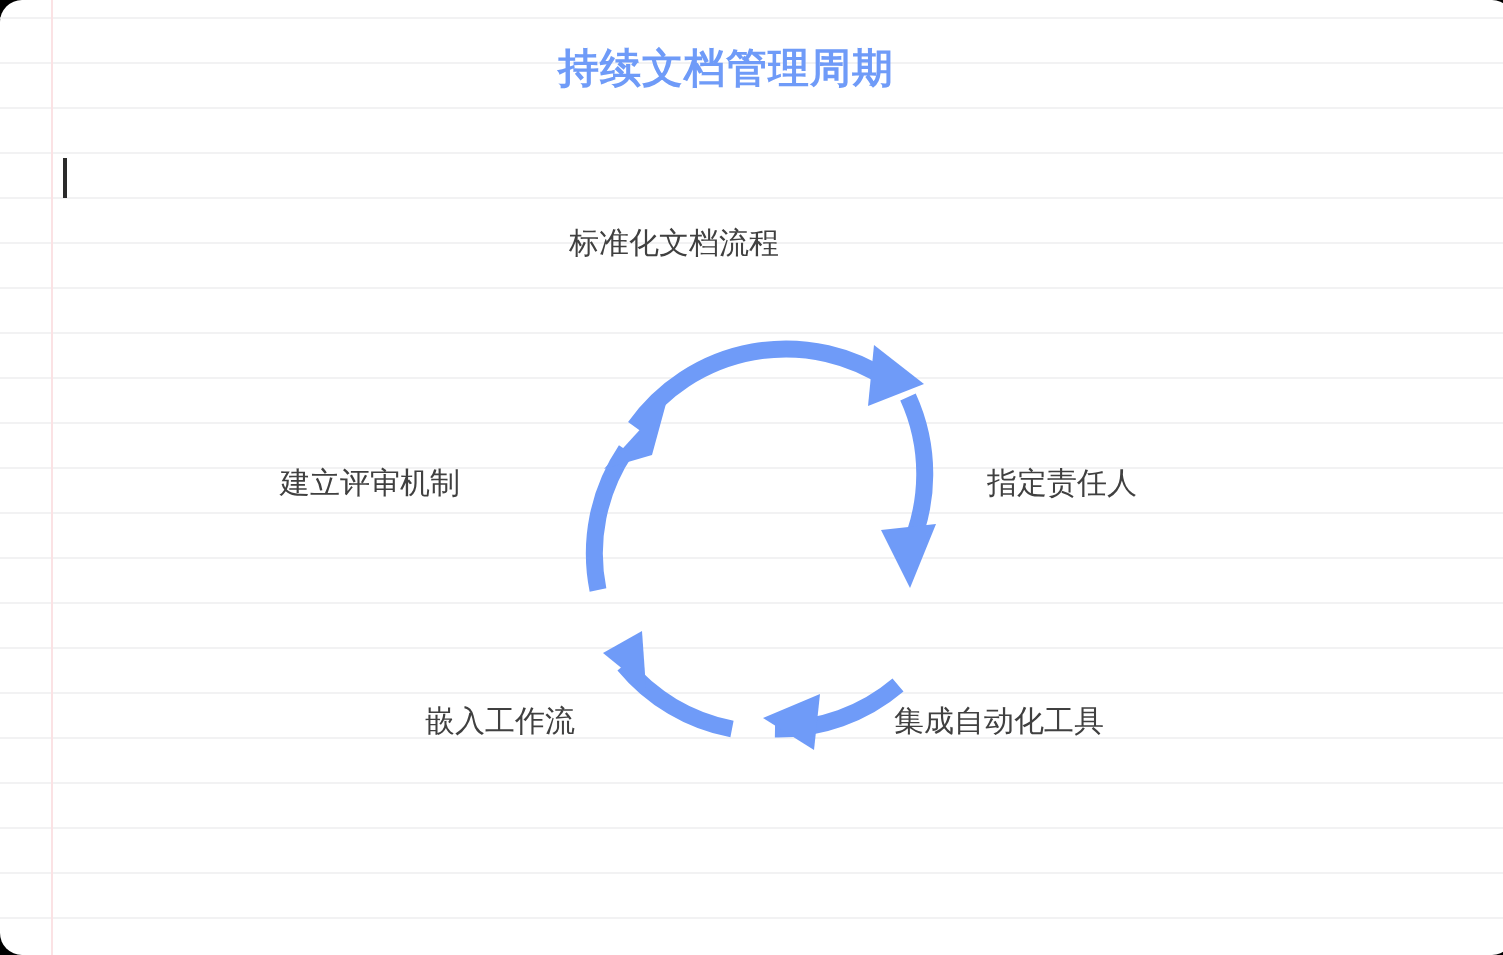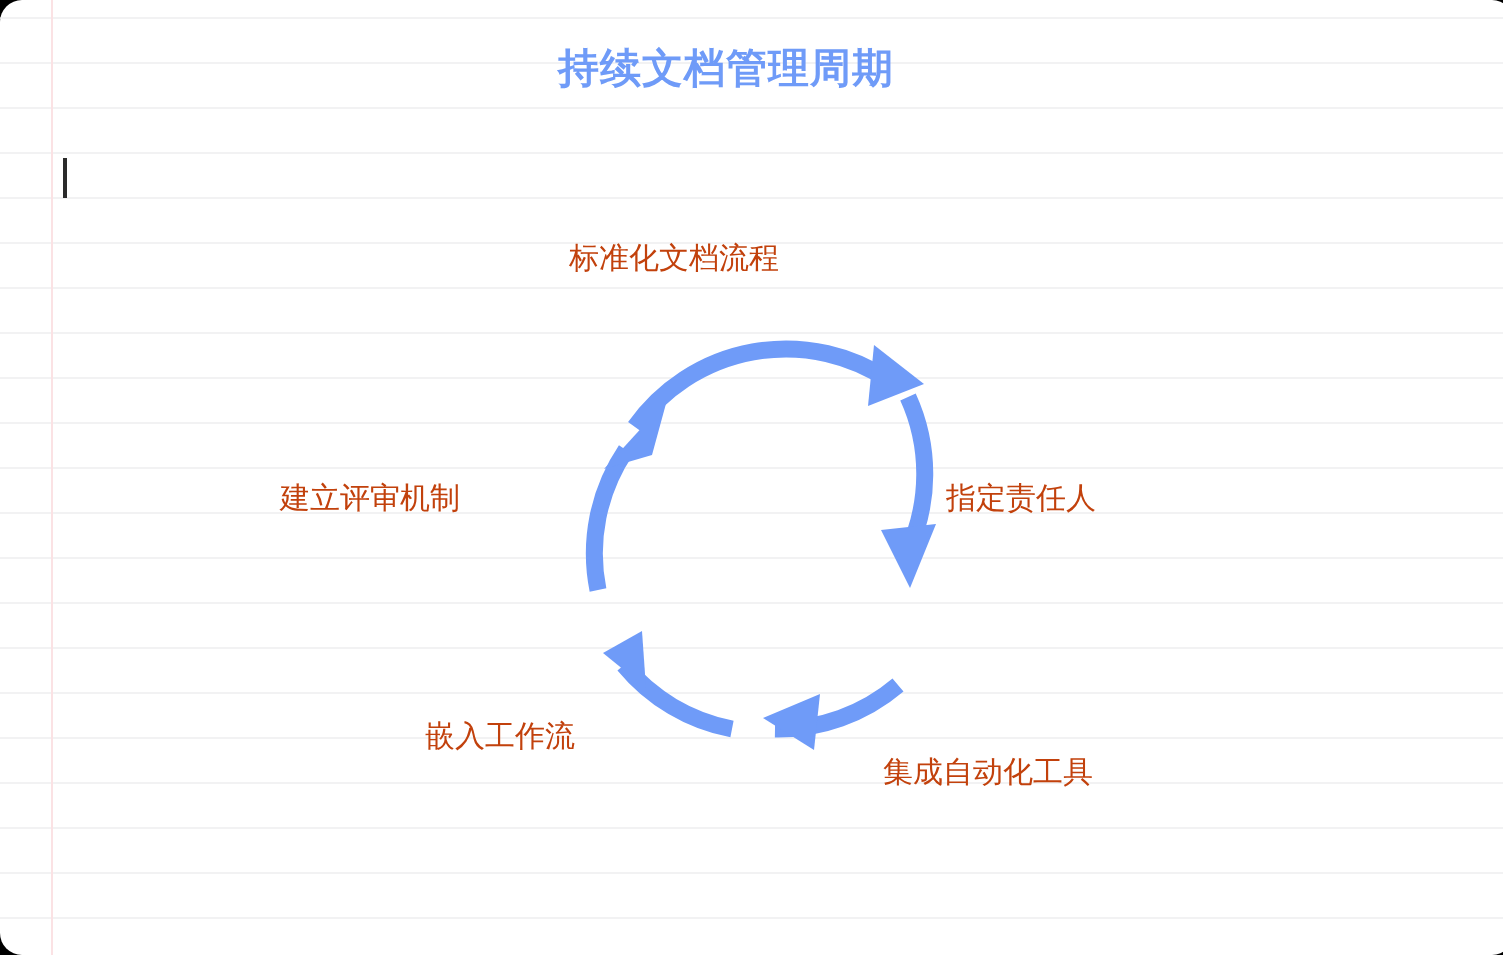--- a/index.html
+++ b/index.html
@@ -89,44 +89,43 @@
   #cycle-diagram {
     position: absolute;
     left: 0;
     top: 0;
     width: 1451px;
     height: 955px;
   }
 
   .cycle-label {
     position: absolute;
-    color: #c2410c;
+    color: #404040;
     font-size: 30px;
     line-height: 1.42;
     white-space: pre-wrap;
-    margin-top: 15px;
   }
 
   .cycle-label.lbl-top {
     left: 506px;
     top: 222px;
     width: 232px;
     text-align: center;
   }
   .cycle-label.lbl-right {
     left: 894px;
     top: 462px;
     width: 232px;
-    text-align: left;
+    text-align: center;
   }
   .cycle-label.lbl-bottom-right {
     left: 820px;
-    top: 736px;
+    top: 700px;
     width: 232px;
-    text-align: center;
+    text-align: right;
   }
   .cycle-label.lbl-bottom-left {
     left: 332px;
     top: 700px;
     width: 232px;
     text-align: center;
   }
   .cycle-label.lbl-left {
     left: 228px;
     top: 462px;

